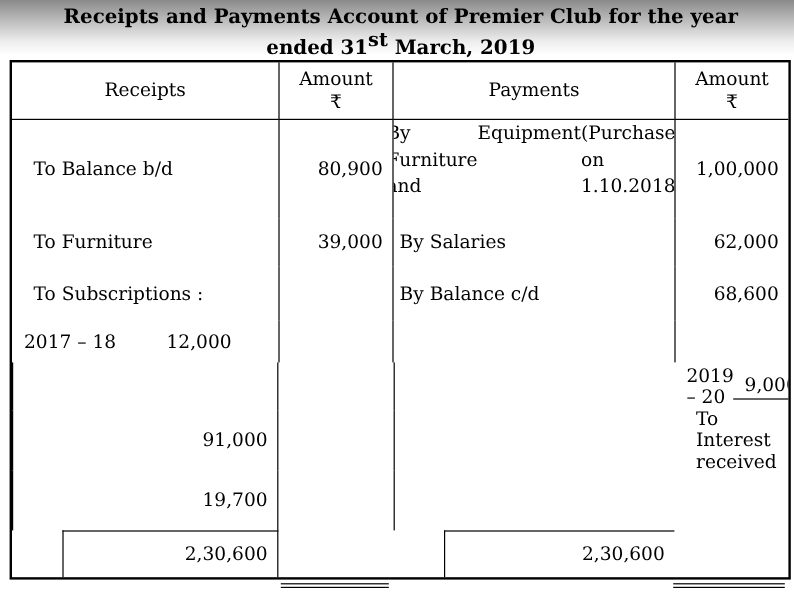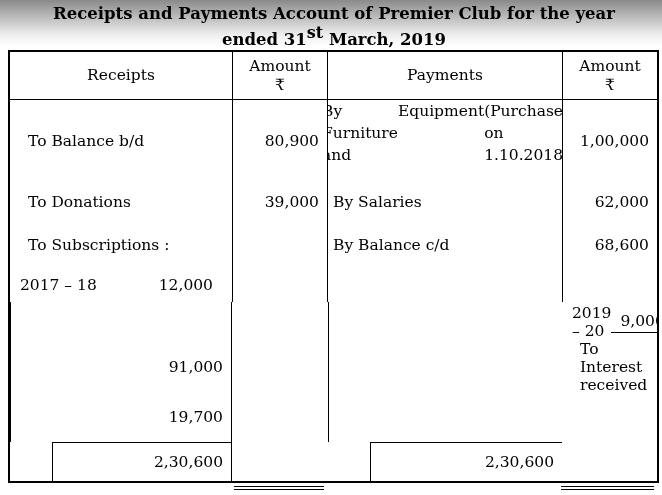--- a/index.html
+++ b/index.html
@@ -65,21 +65,21 @@
     padding-right: 8px;
   }
   .multiline {
     display: flex;
     flex-direction: row;
     justify-content: center;
     padding-left: 5px;
     line-height: 22px;
   }
   .sub { display: flex; align-items: center; padding-left: 10px; }
-  .sub-val { margin-left: auto; margin-right: 19px; text-align: right; }
+  .sub-val { margin-left: auto; margin-right: 39px; text-align: right; }
   .sub-val.underlined {
     border-bottom: 1.5px solid #000;
     padding: 0 4px 2px 9px;
     margin-right: 29px;
   }
   .total-cell { border-top: 1.5px solid #000; margin-left: 42px; }
   .dbl-rule {
     position: absolute;
     top: 486px;
     height: 4px;
@@ -120,21 +120,21 @@
 
     <div class="cell lbl">To Balance b/d</div>
     <div class="cell c2 amt">80,900</div>
     <div class="cell multiline">
       <span>By Furniture and</span>
       <span>Equipment</span>
       <span>(Purchased on 1.10.2018)</span>
     </div>
     <div class="cell c4 amt">1,00,000</div>
 
-    <div class="cell lbl">To Donations</div>
+    <div class="cell lbl">To Furniture</div>
     <div class="cell c2 amt">39,000</div>
     <div class="cell lbl p-lbl">By Salaries</div>
     <div class="cell c4 amt">62,000</div>
 
     <div class="cell lbl">To Subscriptions :</div>
     <div class="cell c2"></div>
     <div class="cell lbl p-lbl">By Balance c/d</div>
     <div class="cell c4 amt">68,600</div>
 
     <div class="cell sub">

